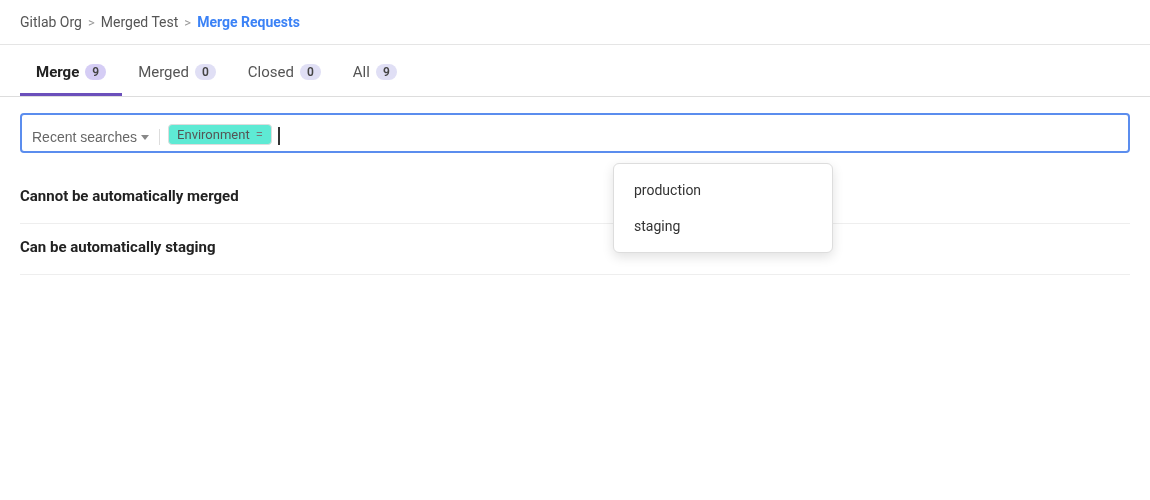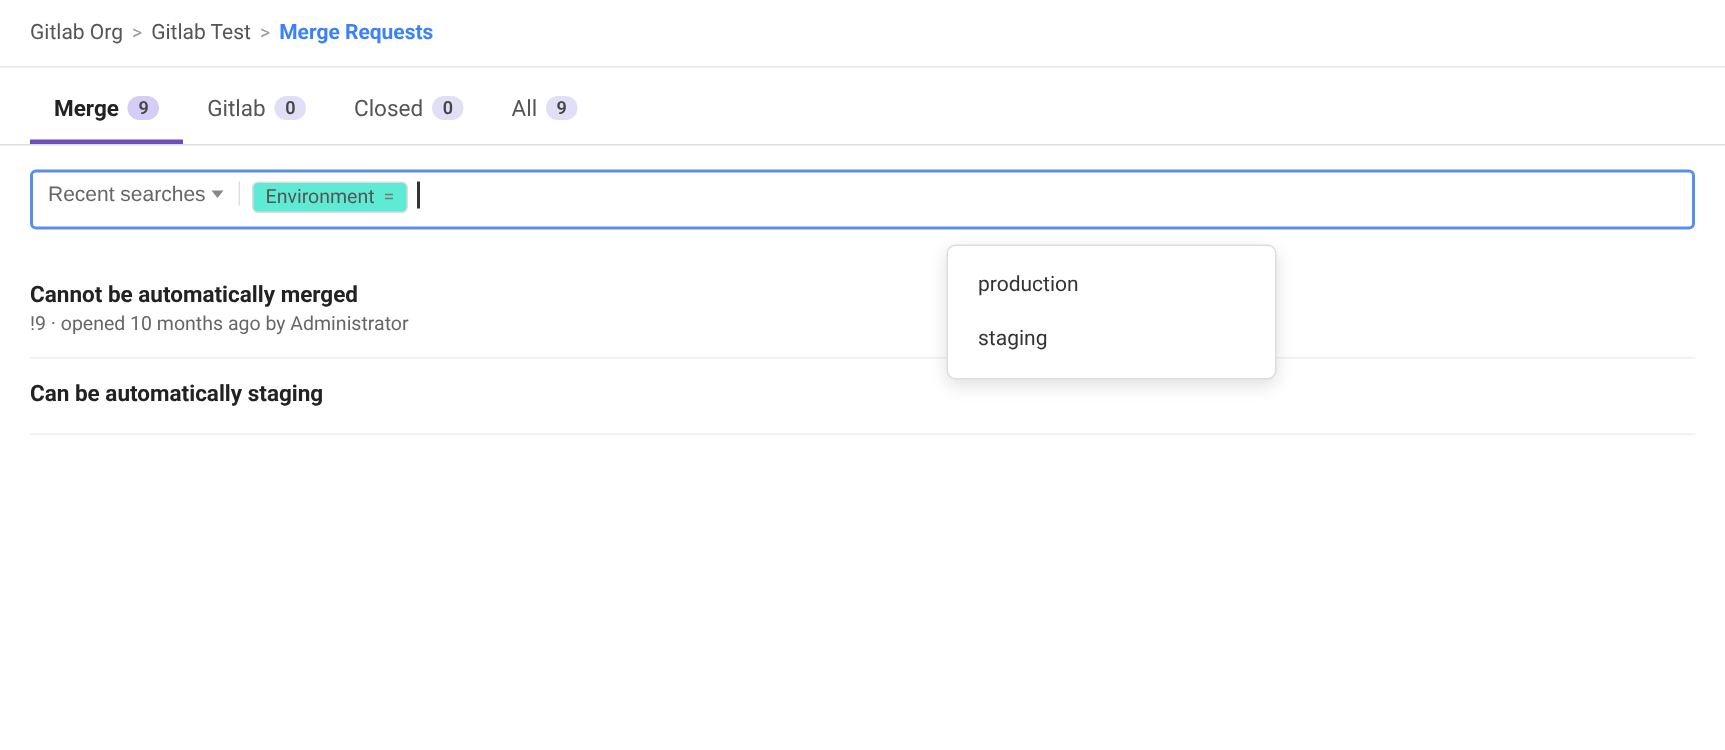--- a/index.html
+++ b/index.html
@@ -66,21 +66,21 @@
     .tab.active .tab-badge {
       background: #d5cdf5;
     }
 
     .filter-area {
       padding: 16px 20px 0 20px;
       position: relative;
     }
     .filter-bar {
       display: flex;
-      align-items: flex-start;
+      align-items: flex-end;
       border: 2px solid #5b8dee;
       border-radius: 4px;
       padding: 6px 10px;
       background: #fff;
       gap: 0;
       width: 100%;
       min-height: 40px;
     }
     .recent-searches-btn {
       display: flex;
@@ -122,21 +122,21 @@
       animation: blink 1s step-end infinite;
       margin-left: 2px;
     }
     @keyframes blink {
       50% { opacity: 0; }
     }
 
     .dropdown-menu {
       position: absolute;
       top: 66px;
-      left: 631px;
+      left: 613px;
       background: #fff;
       border: 1px solid #ddd;
       border-radius: 6px;
       box-shadow: 0 4px 12px rgba(0,0,0,0.12);
       min-width: 220px;
       z-index: 100;
       padding: 8px 0;
     }
     .dropdown-item {
       padding: 10px 20px;
@@ -173,32 +173,32 @@
       border-top: 5px solid #888;
       margin-top: 1px;
     }
   </style>
 </head>
 <body>
 
 <div class="breadcrumb-bar">
   <span>Gitlab Org</span>
   <span class="breadcrumb-separator">&gt;</span>
-  <span>Gitlab Test</span>
+  <span>Merged Test</span>
   <span class="breadcrumb-separator">&gt;</span>
   <span class="breadcrumb-current">Merge Requests</span>
 </div>
 
 <div class="tabs-area">
   <div class="tab active">
     <span>Merge</span>
     <span class="tab-badge">9</span>
   </div>
   <div class="tab">
-    <span>Gitlab</span>
+    <span>Merged</span>
     <span class="tab-badge">0</span>
   </div>
   <div class="tab">
     <span>Closed</span>
     <span class="tab-badge">0</span>
   </div>
   <div class="tab">
     <span>All</span>
     <span class="tab-badge">9</span>
   </div>
@@ -219,20 +219,17 @@
 
   <div class="dropdown-menu">
     <div class="dropdown-item">production</div>
     <div class="dropdown-item">staging</div>
   </div>
 </div>
 
 <div class="content-area">
   <div class="mr-item">
     <div class="mr-title">Cannot be automatically merged</div>
-    <div class="mr-meta">
-      <span>!9 · opened 10 months ago by Administrator</span>
-    </div>
   </div>
   <div class="mr-item">
     <div class="mr-title">Can be automatically staging</div>
   </div>
 </div>
 
 </body></html>

